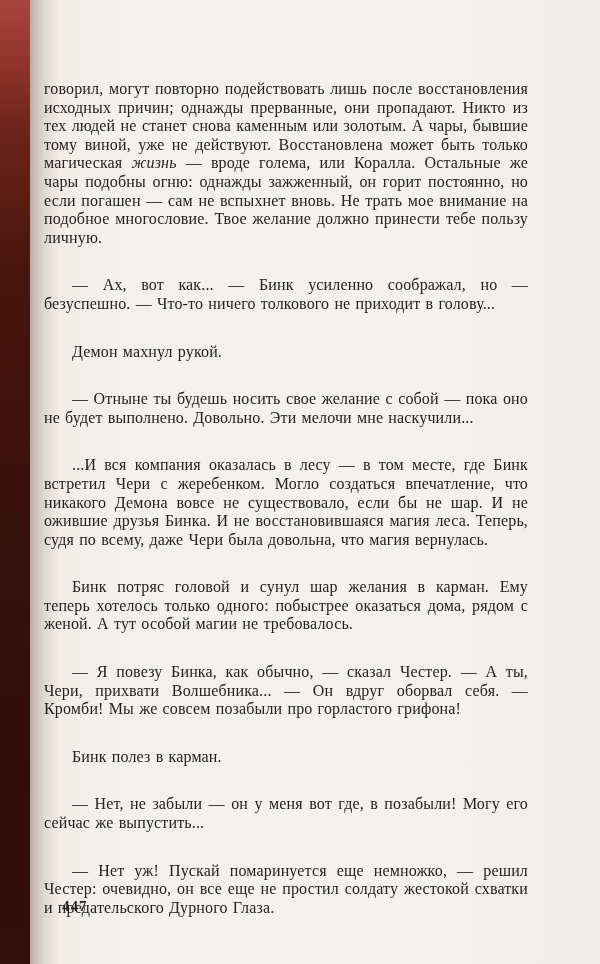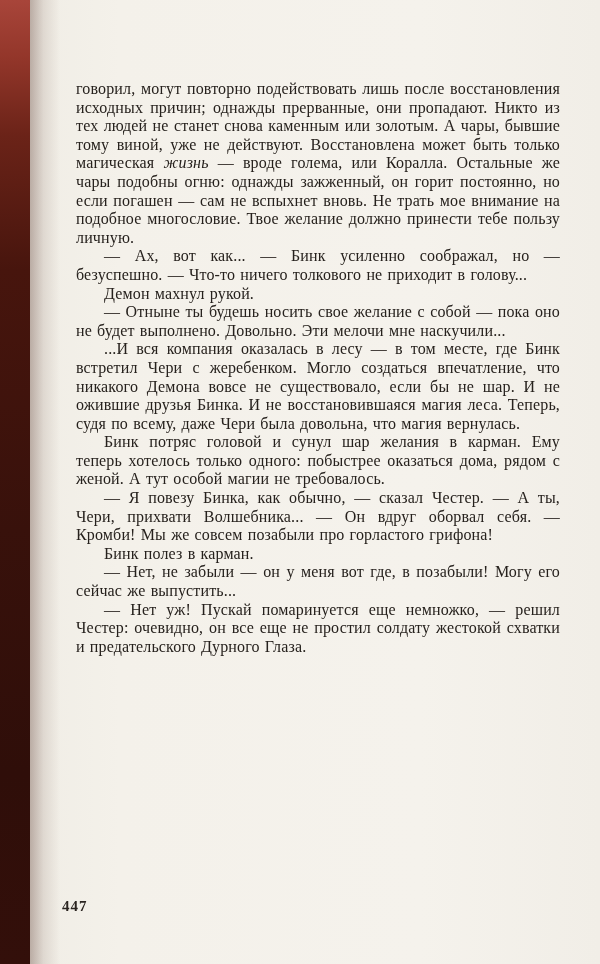--- a/index.html
+++ b/index.html
@@ -40,37 +40,38 @@
   .gutter-shadow {
     position: absolute;
     left: 30px;
     top: 0;
     width: 30px;
     height: 100%;
     background: linear-gradient(90deg, rgba(62,22,12,0.30) 0%, rgba(62,22,12,0.10) 45%, rgba(62,22,12,0) 100%);
   }
   .content {
     position: absolute;
-    left: 76px;
+    left: 44px;
     top: 80px;
     width: 484px;
     color: #26211d;
     font-size: 16px;
     line-height: 18.6px;
     text-align: justify;
     letter-spacing: 0.15px;
     word-spacing: 1px;
     hyphens: auto;
     -webkit-hyphens: auto;
   }
   .para {
     margin: 0;
   }
   .para.indent {
     text-indent: 28px;
+    margin-top: 29px;
   }
   .para em {
     font-style: italic;
   }
   .page-number {
     position: absolute;
     left: 62px;
     width: 484px;
     top: 898px;
     font-size: 15px;

